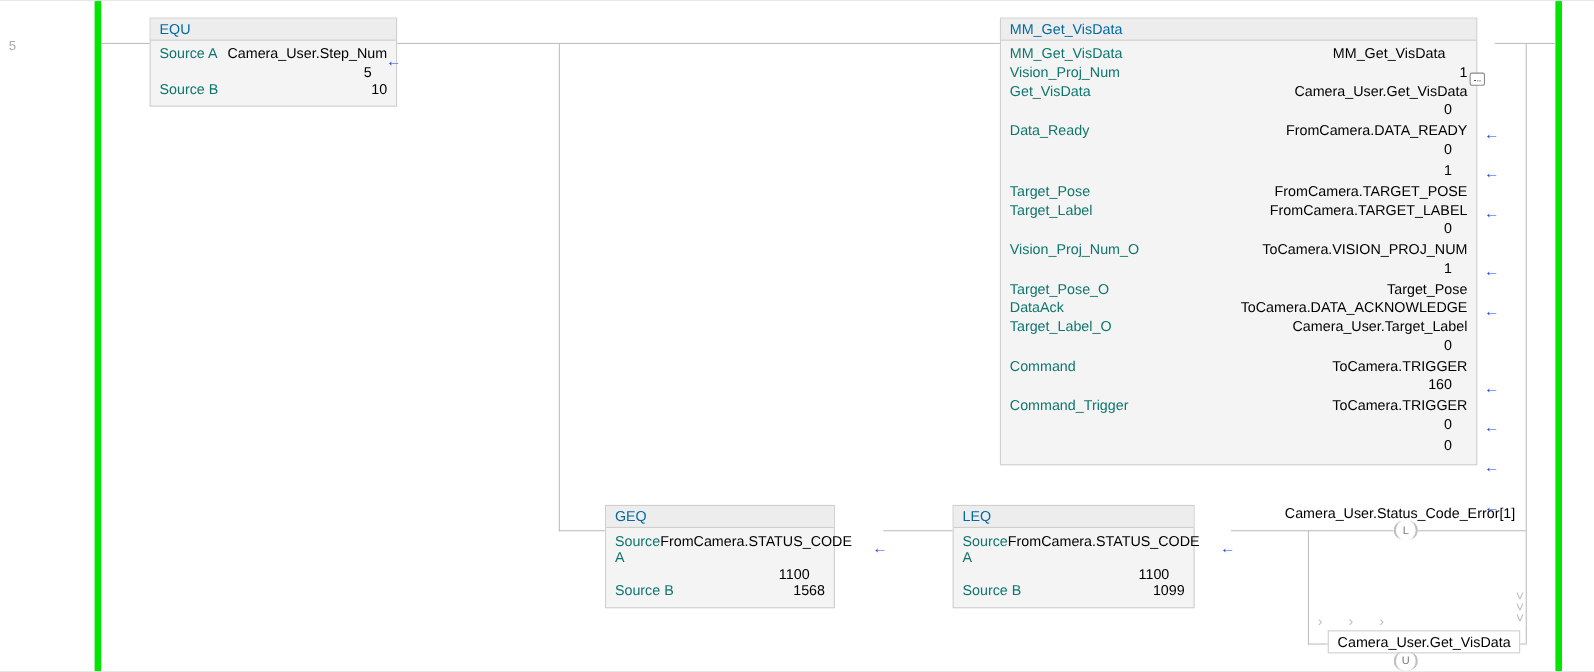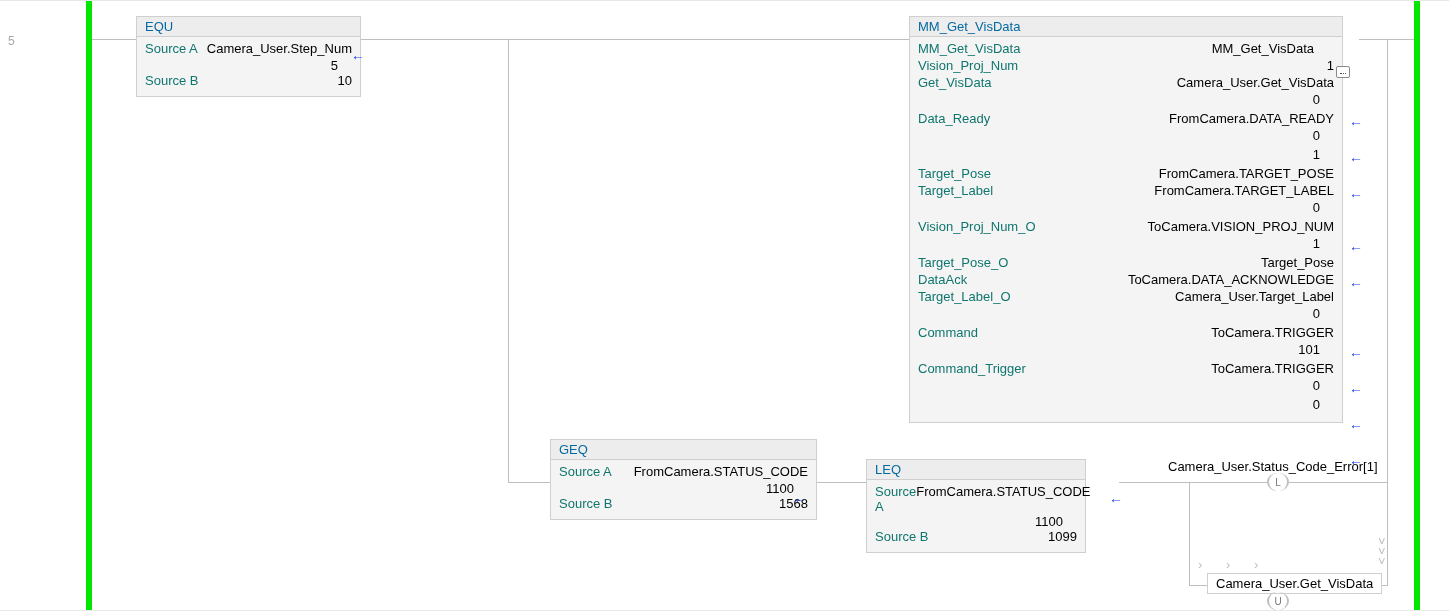--- a/index.html
+++ b/index.html
@@ -135,34 +135,34 @@
         <div class="row">
           <span class="lab">Target_Label_O</span>
           <span class="val">Camera_User.Target_Label</span>
         </div>
         <div class="sub">0</div>
         <div style="height: 4px;"></div>
         <div class="row">
           <span class="lab">Command</span>
           <span class="val">ToCamera.TRIGGER</span>
         </div>
-        <div class="sub">101</div>
+        <div class="sub">160</div>
         <div style="height: 4px;"></div>
         <div class="row">
           <span class="lab">Command_Trigger</span>
           <span class="val">ToCamera.TRIGGER</span>
         </div>
         <div class="sub">0</div>
         <div style="height: 4px;"></div>
         <div class="sub">0</div>
         <div style="height: 4px;"></div>
       </div>
   </div>
 
-  <div class="blk" style="left:550px;top:438px;width:267px">
+  <div class="blk" style="left:550px;top:458px;width:209px">
     <div class="title">GEQ</div>
     <div class="body">
       <div class="row">
           <span class="lab">Source A</span>
           <span class="val">FromCamera.STATUS_CODE</span>
         </div>
       <div class="sub">1100</div>
       <div class="row">
           <span class="lab">Source B</span>
           <span class="val">1568</span>

